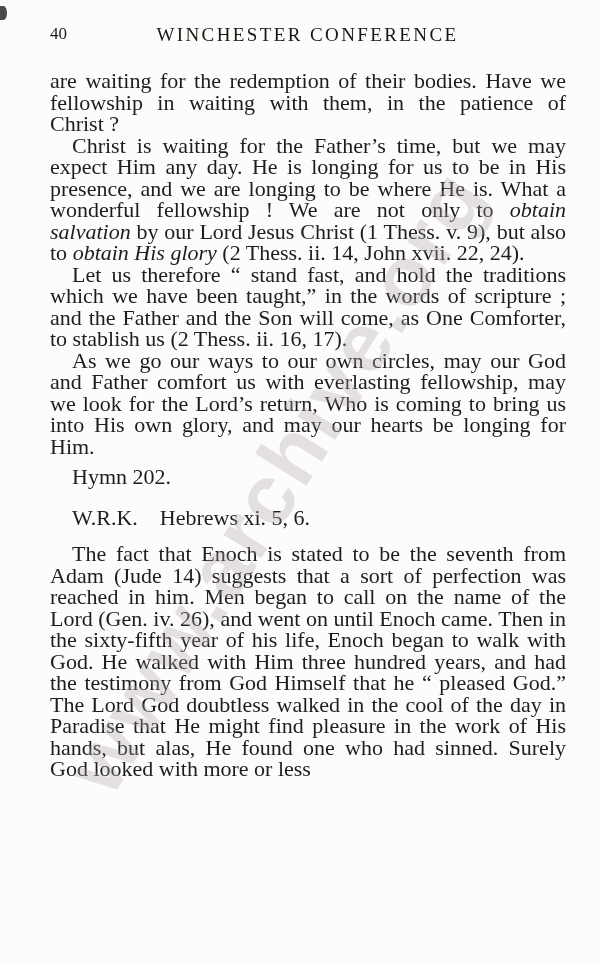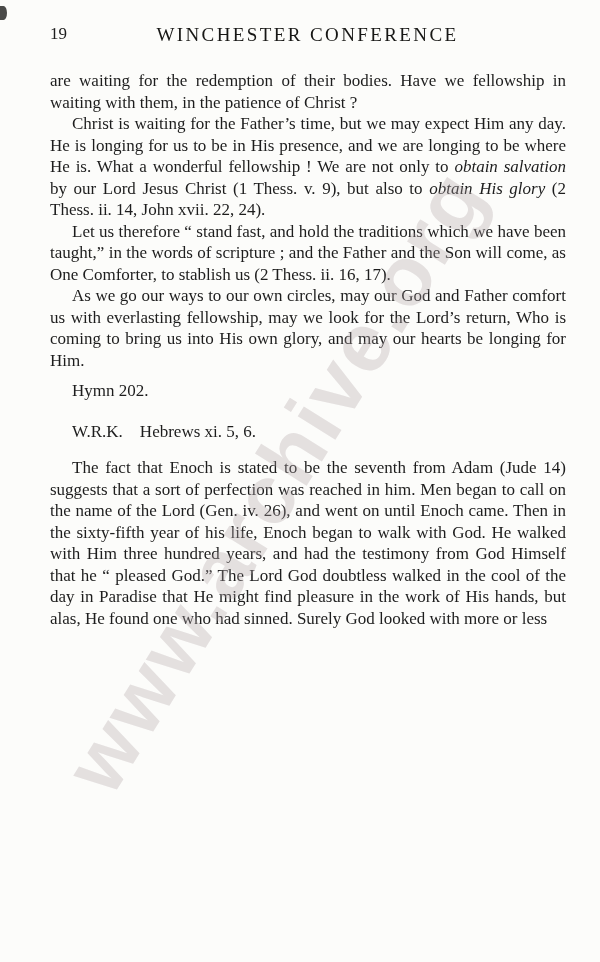--- a/index.html
+++ b/index.html
@@ -62,21 +62,21 @@
     white-space: nowrap;
     color: rgba(176, 166, 168, 0.32);
     pointer-events: none;
     z-index: 3;
   }
   .text-block {
     position: absolute;
     top: 70px;
     left: 50px;
     width: 516px;
-    font-size: 17px;
+    font-size: 22px;
     line-height: 21.5px;
     text-align: justify;
     z-index: 2;
   }
   .text-block p {
     margin: 0;
     padding: 0;
   }
   .text-block p.indent { text-indent: 22px; }
   .text-block p.sp-none   { margin-top: 0; }
@@ -86,21 +86,21 @@
   .text-block span.it { font-style: italic; }
 </style>
 </head>
 <body>
 
 <div class="page">
 
   <div class="scan-artifact"></div>
 
   <div class="page-header">
-    <span class="page-number">19</span>
+    <span class="page-number">40</span>
     <span class="page-title">WINCHESTER CONFERENCE</span>
   </div>
 
   <div class="watermark">www.archive.org</div>
 
   <div class="text-block">
       <p class="sp-none"><span>are waiting for the redemption of their bodies.  Have we fellowship in waiting with them, in the patience of Christ&nbsp;?</span></p>
       <p class="indent sp-none"><span>Christ is waiting for the Father’s time, but we may expect Him any day.  He is longing for us to be in His presence, and we are longing to be where He is.  What a wonderful fellowship&nbsp;!  We are not only to </span><span class="it">obtain salvation</span><span> by our Lord Jesus Christ (1 Thess. v. 9), but also to </span><span class="it">obtain His glory</span><span> (2 Thess. ii. 14, John xvii. 22, 24).</span></p>
       <p class="indent sp-none"><span>Let us therefore “&nbsp;stand fast, and hold the traditions which we have been taught,” in the words of scripture&nbsp;; and the Father and the Son will come, as One Comforter, to stablish us (2 Thess. ii. 16, 17).</span></p>
       <p class="indent sp-none"><span>As we go our ways to our own circles, may our God and Father comfort us with everlasting fellowship, may we look for the Lord’s return, Who is coming to bring us into His own glory, and may our hearts be longing for Him.</span></p>

